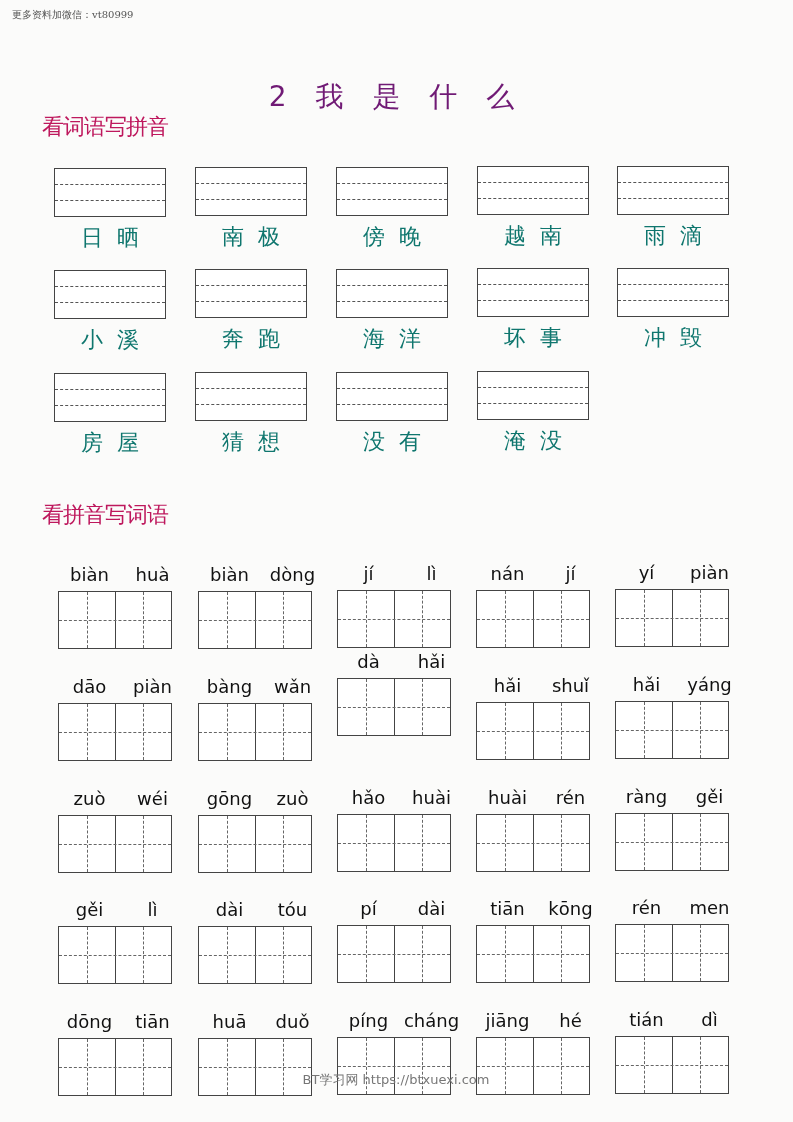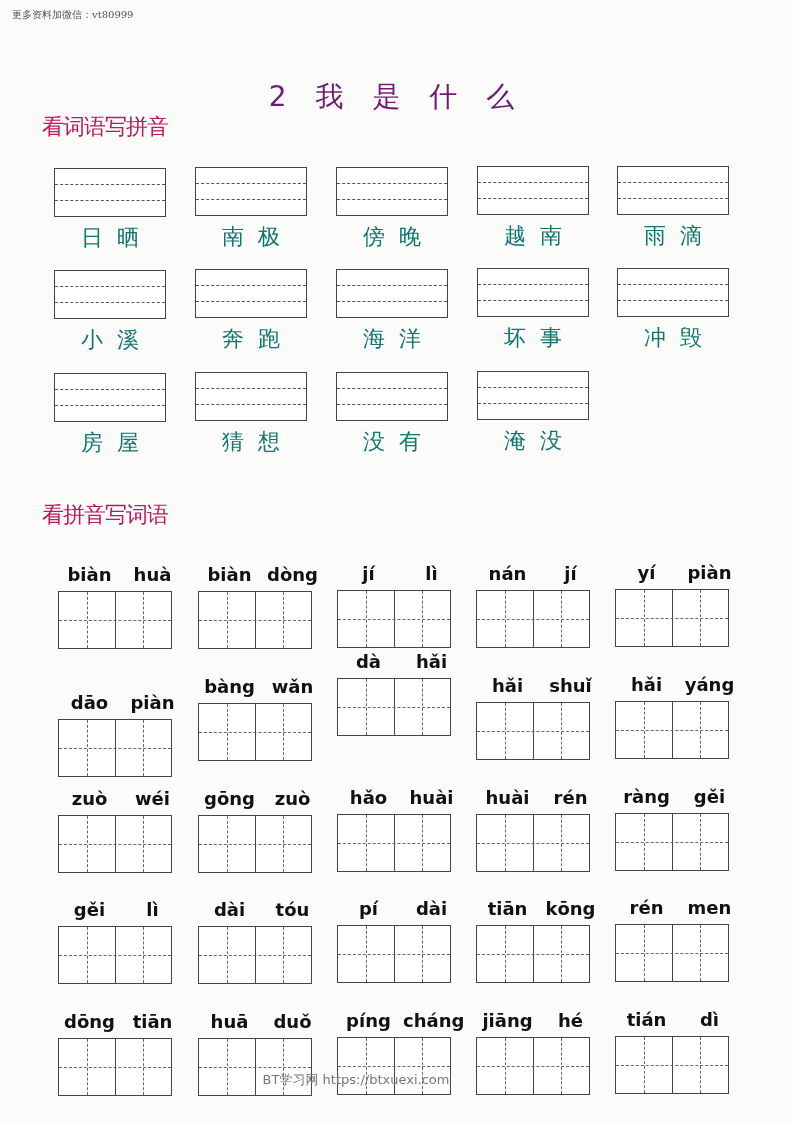--- a/index.html
+++ b/index.html
@@ -30,37 +30,37 @@
     position: absolute; left: 0; right: 0; border-top: 1px dashed #555;
   }
   .four-line .dash.d1 { top: 15px; }
   .four-line .dash.d2 { top: 31px; }
   .word-label {
     margin-top: 6px; text-align: center;
     font-family: "DejaVu Serif", serif; font-size: 22px; letter-spacing: 14px;
     padding-left: 14px; color: #0f766e;
   }
   
-  .grid-item { position: absolute; width: 126px; font-weight: bold; }
+  .grid-item { position: absolute; width: 126px; }
   .pinyin-label {
     display: flex; justify-content: space-around; height: 24px;
     font-size: 18px; color: #111; line-height: 24px; margin-bottom: 4px;
   }
   .pinyin-label span { display: inline-block; text-align: center; width: 57px; }
   .tzg {
     width: 112px; height: 56px; border: 1px solid #444; position: relative; display: flex;
     background: #fff;
   }
   .tzg .cell { flex: 1; position: relative; }
   .tzg .cell + .cell { border-left: 1px solid #444; }
   .tzg .cell .v { position: absolute; top: 0; bottom: 0; left: 50%; border-left: 1px dashed #666; }
   .tzg .h { position: absolute; left: 0; right: 0; top: 50%; border-top: 1px dashed #666; }
   .footer-watermark {
     position: absolute; left: 0; width: 712px; top: 1071px; text-align: center;
-    font-size: 13px; color: #777;
+    font-size: 13px; color: #777; padding-left: 40px;
   }
 </style>
 </head>
 <body>
 
 <div class="watermark-top">更多资料加微信：vt80999</div>
 
 <div class="page-title">2 我 是 什 么</div>
 
 <div class="section-title" style="top:112px;">看词语写拼音</div>
@@ -237,21 +237,21 @@
       <div class="tzg">
         <div class="cell">
           <div class="v"></div>
         </div>
         <div class="cell">
           <div class="v"></div>
         </div>
         <div class="h"></div>
       </div>
     </div>
-    <div class="grid-item" style="left: 58px; top: 675px; margin-top: 16px;">
+    <div class="grid-item" style="left: 58px; top: 675px;">
       <div class="pinyin-label">
         <span>dāo</span>
         <span>piàn</span>
       </div>
       <div class="tzg">
         <div class="cell">
           <div class="v"></div>
         </div>
         <div class="cell">
           <div class="v"></div>

